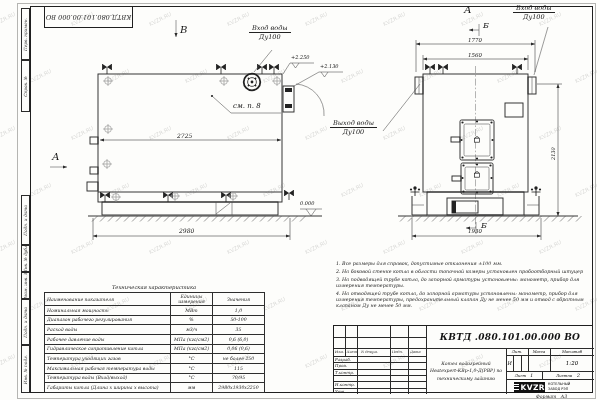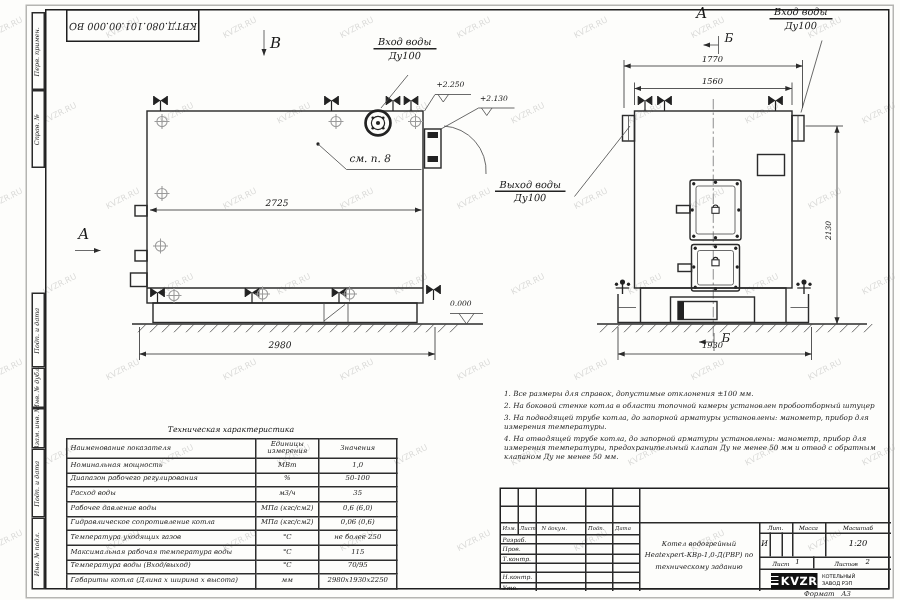--- a/index.html
+++ b/index.html
@@ -429,20 +429,21 @@
     <div class="vl" style="left:172px;top:22px;height:46px;"></div>
     <div class="hl" style="left:172px;top:29px;width:88px;"></div>
     <div class="hl" style="left:172px;top:45px;width:88px;"></div>
     <div class="hl" style="left:172px;top:53px;width:88px;"></div>
     <div class="vl" style="left:194px;top:22px;height:23px;"></div>
     <div class="vl" style="left:216px;top:22px;height:23px;"></div>
     <div class="vl" style="left:179.3px;top:29px;height:16px;"></div>
     <div class="vl" style="left:186.7px;top:29px;height:16px;"></div>
     <div class="vl" style="left:208px;top:45px;height:8px;"></div>
 
+    <div class="cell" style="left:92px;top:0;width:168px;height:22px;font:italic 600 9px 'DejaVu Serif',serif;color:#141414;letter-spacing:.3px;">КВТД .080.101.00.000  ВО</div>
 
     <span class="tx" style="left:1px;top:23.5px;font-size:3.6px;">Изм.</span>
     <span class="tx" style="left:12.5px;top:23.5px;font-size:3.6px;">Лист</span>
     <span class="tx" style="left:27px;top:23.5px;font-size:3.6px;">N докум.</span>
     <span class="tx" style="left:58px;top:23.5px;font-size:3.6px;">Подп.</span>
     <span class="tx" style="left:76px;top:23.5px;font-size:3.6px;">Дата</span>
 
     <span class="tx" style="left:1px;top:31px;">Разраб.</span>
     <span class="tx" style="left:1px;top:37.3px;">Пров.</span>
     <span class="tx" style="left:1px;top:43.7px;">Т.контр.</span>

